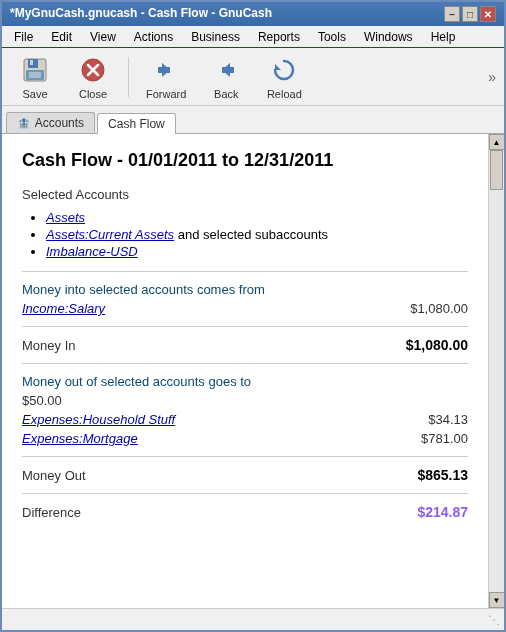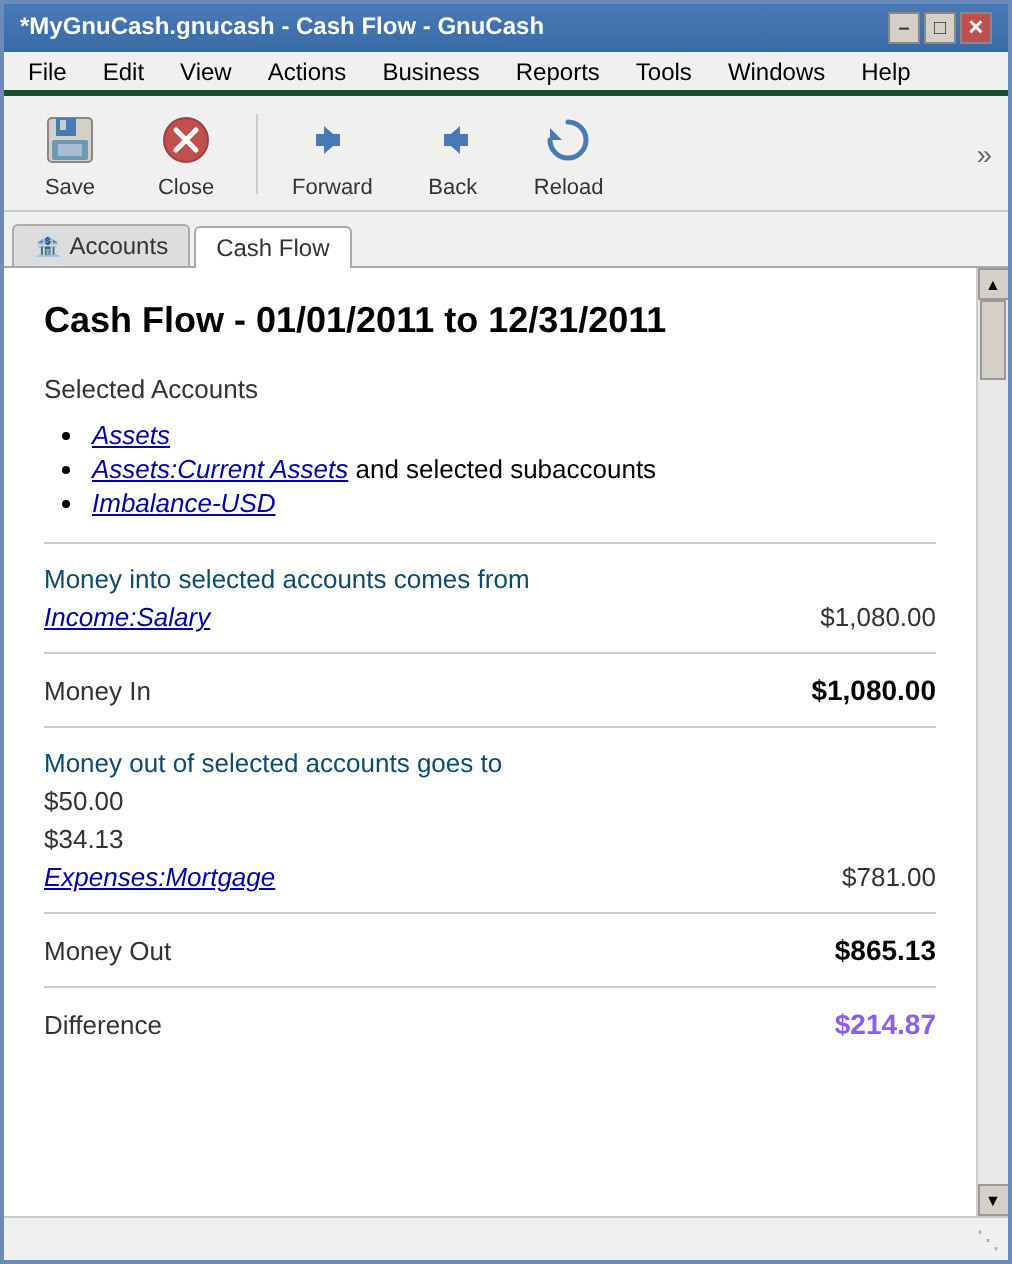--- a/index.html
+++ b/index.html
@@ -53,21 +53,21 @@
       font-weight: bold;
     }
 
     .title-btn.minimize { background: #d4d0c8; }
     .title-btn.maximize { background: #d4d0c8; }
     .title-btn.close { background: #c0504d; color: white; }
 
     
     .menubar {
       background: #f0f0f0;
-      border-bottom: 3px solid #14532d;
+      border-bottom: 1px solid #14532d;
       display: flex;
       padding: 2px 4px;
       gap: 2px;
       flex-shrink: 0;
       height: 22px;
       align-items: center;
     }
 
     .menu-item {
       padding: 2px 8px;
@@ -463,20 +463,21 @@
 
       <hr class="divider">
 
       <div class="flow-section">Money out of selected accounts goes to</div>
 
       <div class="flow-row">
         <span class="flow-value">$50.00</span>
       </div>
 
       <div class="flow-row">
+        <a class="link">Expenses:Household Stuff</a>
         <span class="flow-value">$34.13</span>
       </div>
 
       <div class="flow-row">
         <a class="link">Expenses:Mortgage</a>
         <span class="flow-value">$781.00</span>
       </div>
 
       <hr class="divider">
 

